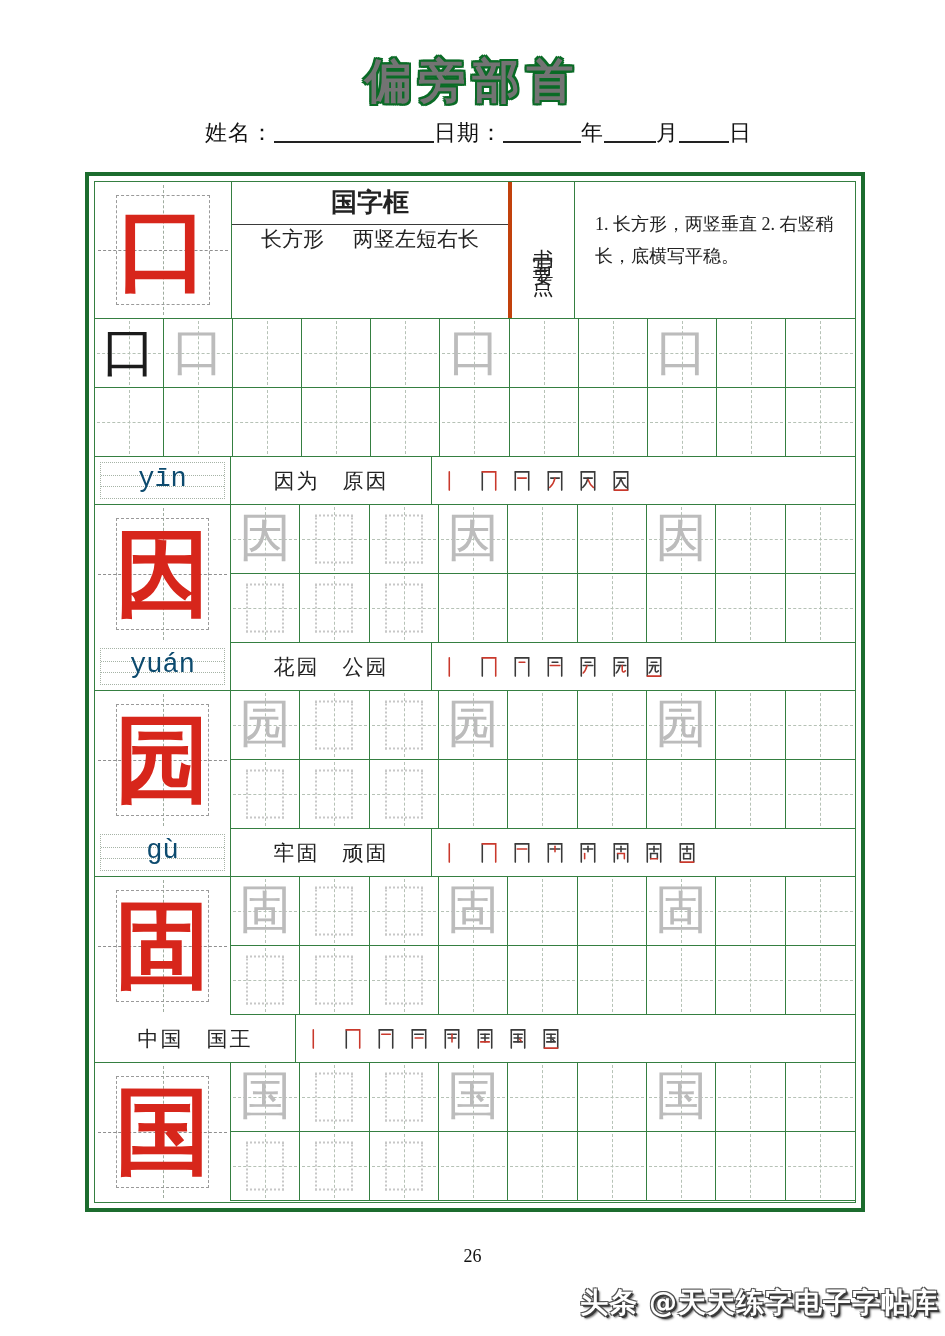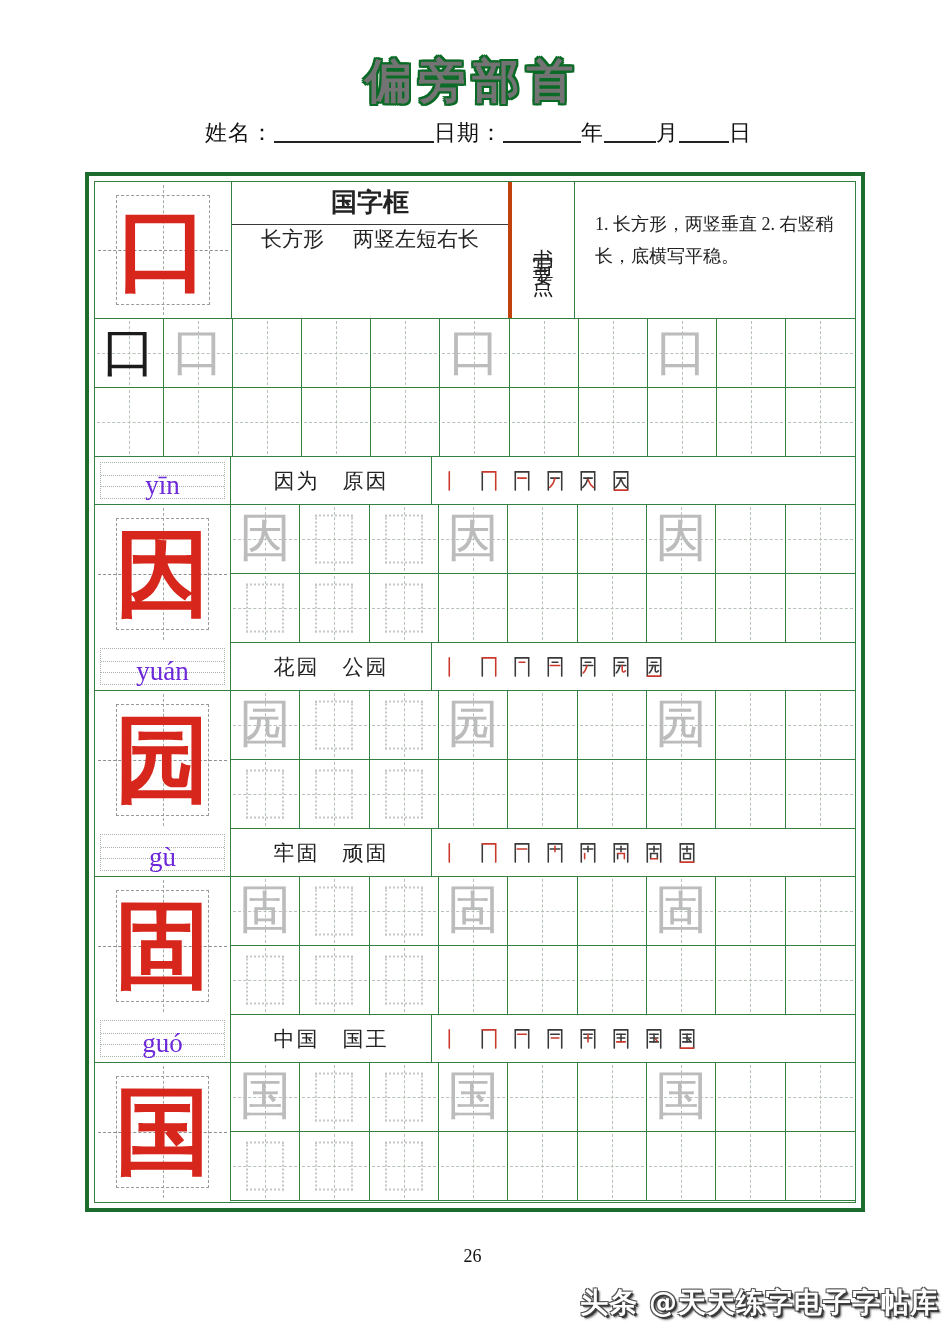--- a/index.html
+++ b/index.html
@@ -46,21 +46,21 @@
     font-size:52px;line-height:1;color:#bcbcbc;}
   .cell .box{position:absolute;left:50%;top:50%;transform:translate(-50%,-50%);
     width:34px;height:45px;border:2px dotted #c7c7c7;}
   
   .strip{height:48px;display:flex;border-bottom:1px solid #357f41;box-sizing:border-box;}
   .p-cell{width:136px;border-right:1px solid #357f41;position:relative;box-sizing:border-box;}
   .pybox{position:absolute;left:5px;right:5px;top:5px;bottom:5px;border:1px dotted #a6b3a6;}
   .pybox i{position:absolute;left:0;right:0;border-top:1px dotted #a6b3a6;}
   .pybox i.l1{top:33%}.pybox i.l2{top:66%}
   .py{position:absolute;left:0;right:0;top:46%;transform:translateY(-50%);text-align:center;
-    font-family:Liberation Serif, serif;font-size:27px;color:#6d28d9;margin-top:6px;}
+    font-family:Liberation Mono, monospace;font-size:27px;color:#0c4a6e;}
   .w-cell{width:200px;border-right:1px solid #357f41;display:flex;align-items:center;justify-content:center;
     font-size:21px;letter-spacing:2px;}
   .s-cell{flex:1;display:flex;align-items:center;gap:9px;padding-left:12px;}
   .s-cell svg{width:24px;height:28px;display:block;}
   .parea{display:flex;}
   .bigcell{width:136px;border-right:1px solid #357f41;position:relative;box-sizing:border-box;height:138px;}
   .pgrid{flex:1;display:grid;grid-template-columns:repeat(9,1fr);}
   .pgrid .cell{height:69px;}
   .pgrid .cell:nth-child(9n){border-right:none;}
   
@@ -636,27 +636,20 @@
             <div class="cell">
               <span class="dv"></span>
               <span class="dh"></span>
             </div>
           </div>
     </div>
   </div>
 
   <div>
     <div class="strip">
-      <div class="p-cell">
-        <span class="pybox">
-              <i class="l1"></i>
-              <i class="l2"></i>
-            </span>
-        <span class="py">guó</span>
-      </div>
       <div class="w-cell">中国　国王</div>
       <div class="s-cell">
             <svg viewBox="0 0 100 100">
               <path d="M22,12 L22,88" fill="none" stroke="#c9392c" stroke-width="6.5" stroke-linecap="round"></path>
             </svg>
             <svg viewBox="0 0 100 100">
               <path d="M22,12 L22,88" fill="none" stroke="#3a3a3a" stroke-width="6.5" stroke-linecap="round"></path>
               <path d="M22,12 L78,12 L78,88" fill="none" stroke="#c9392c" stroke-width="6.5" stroke-linecap="round"></path>
             </svg>
             <svg viewBox="0 0 100 100">

